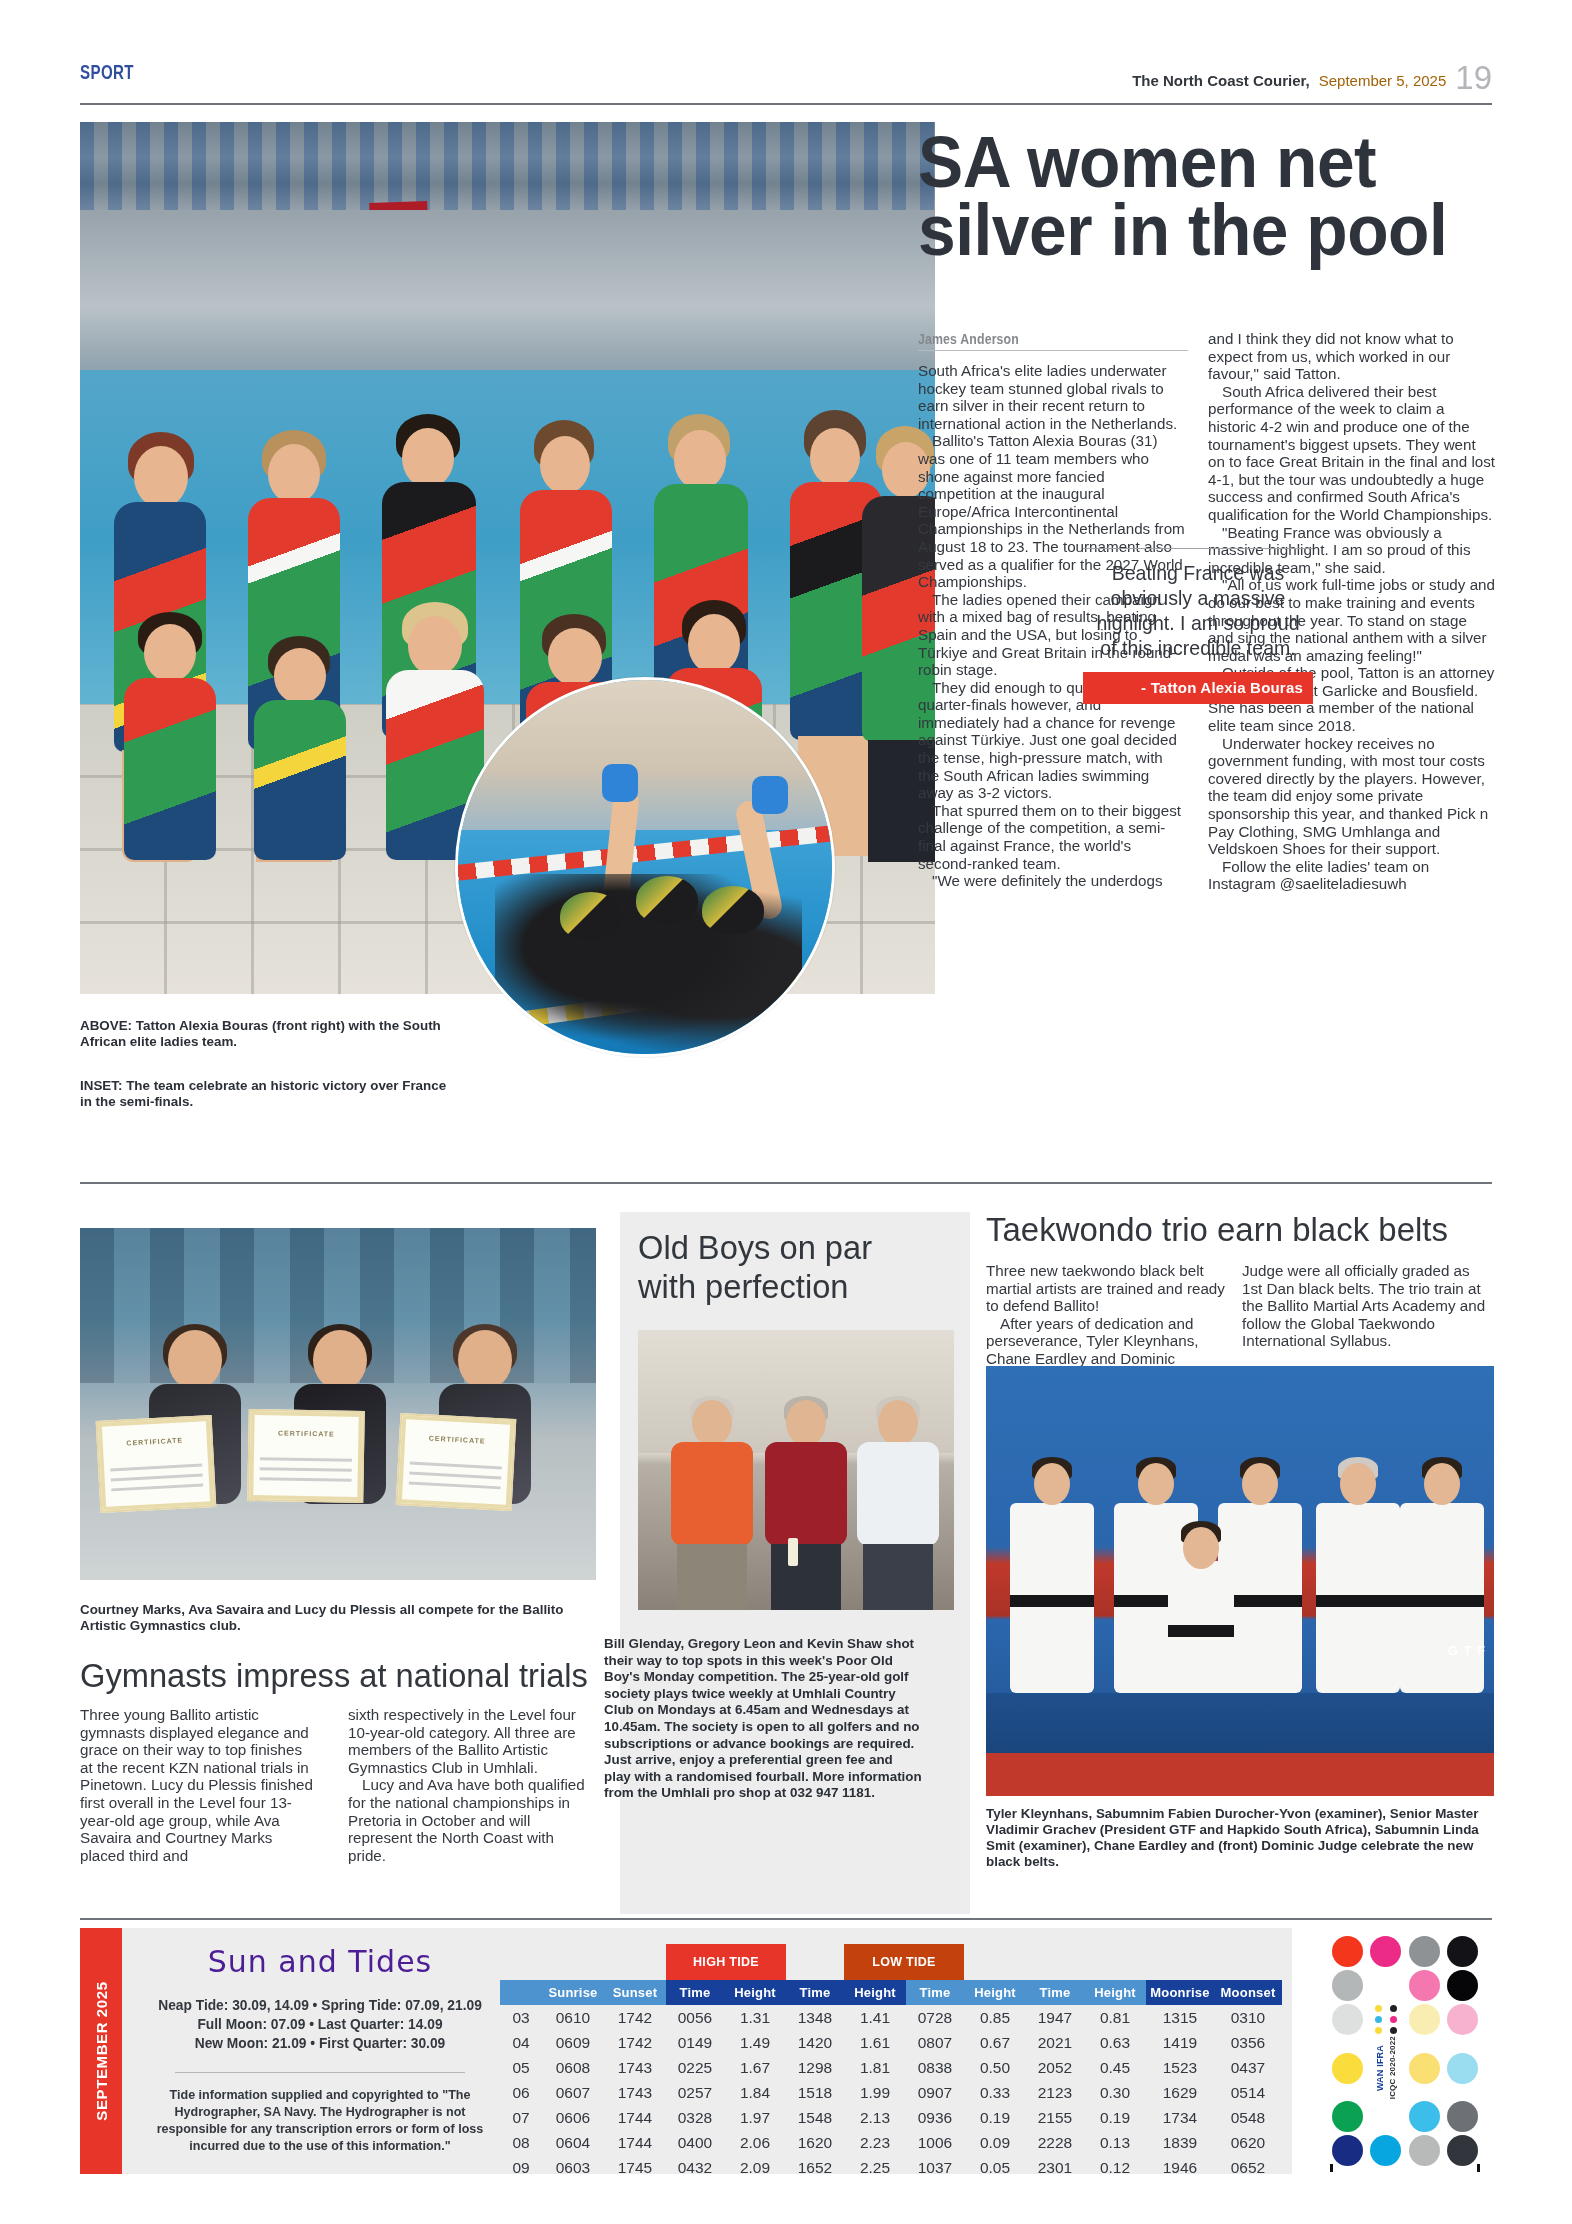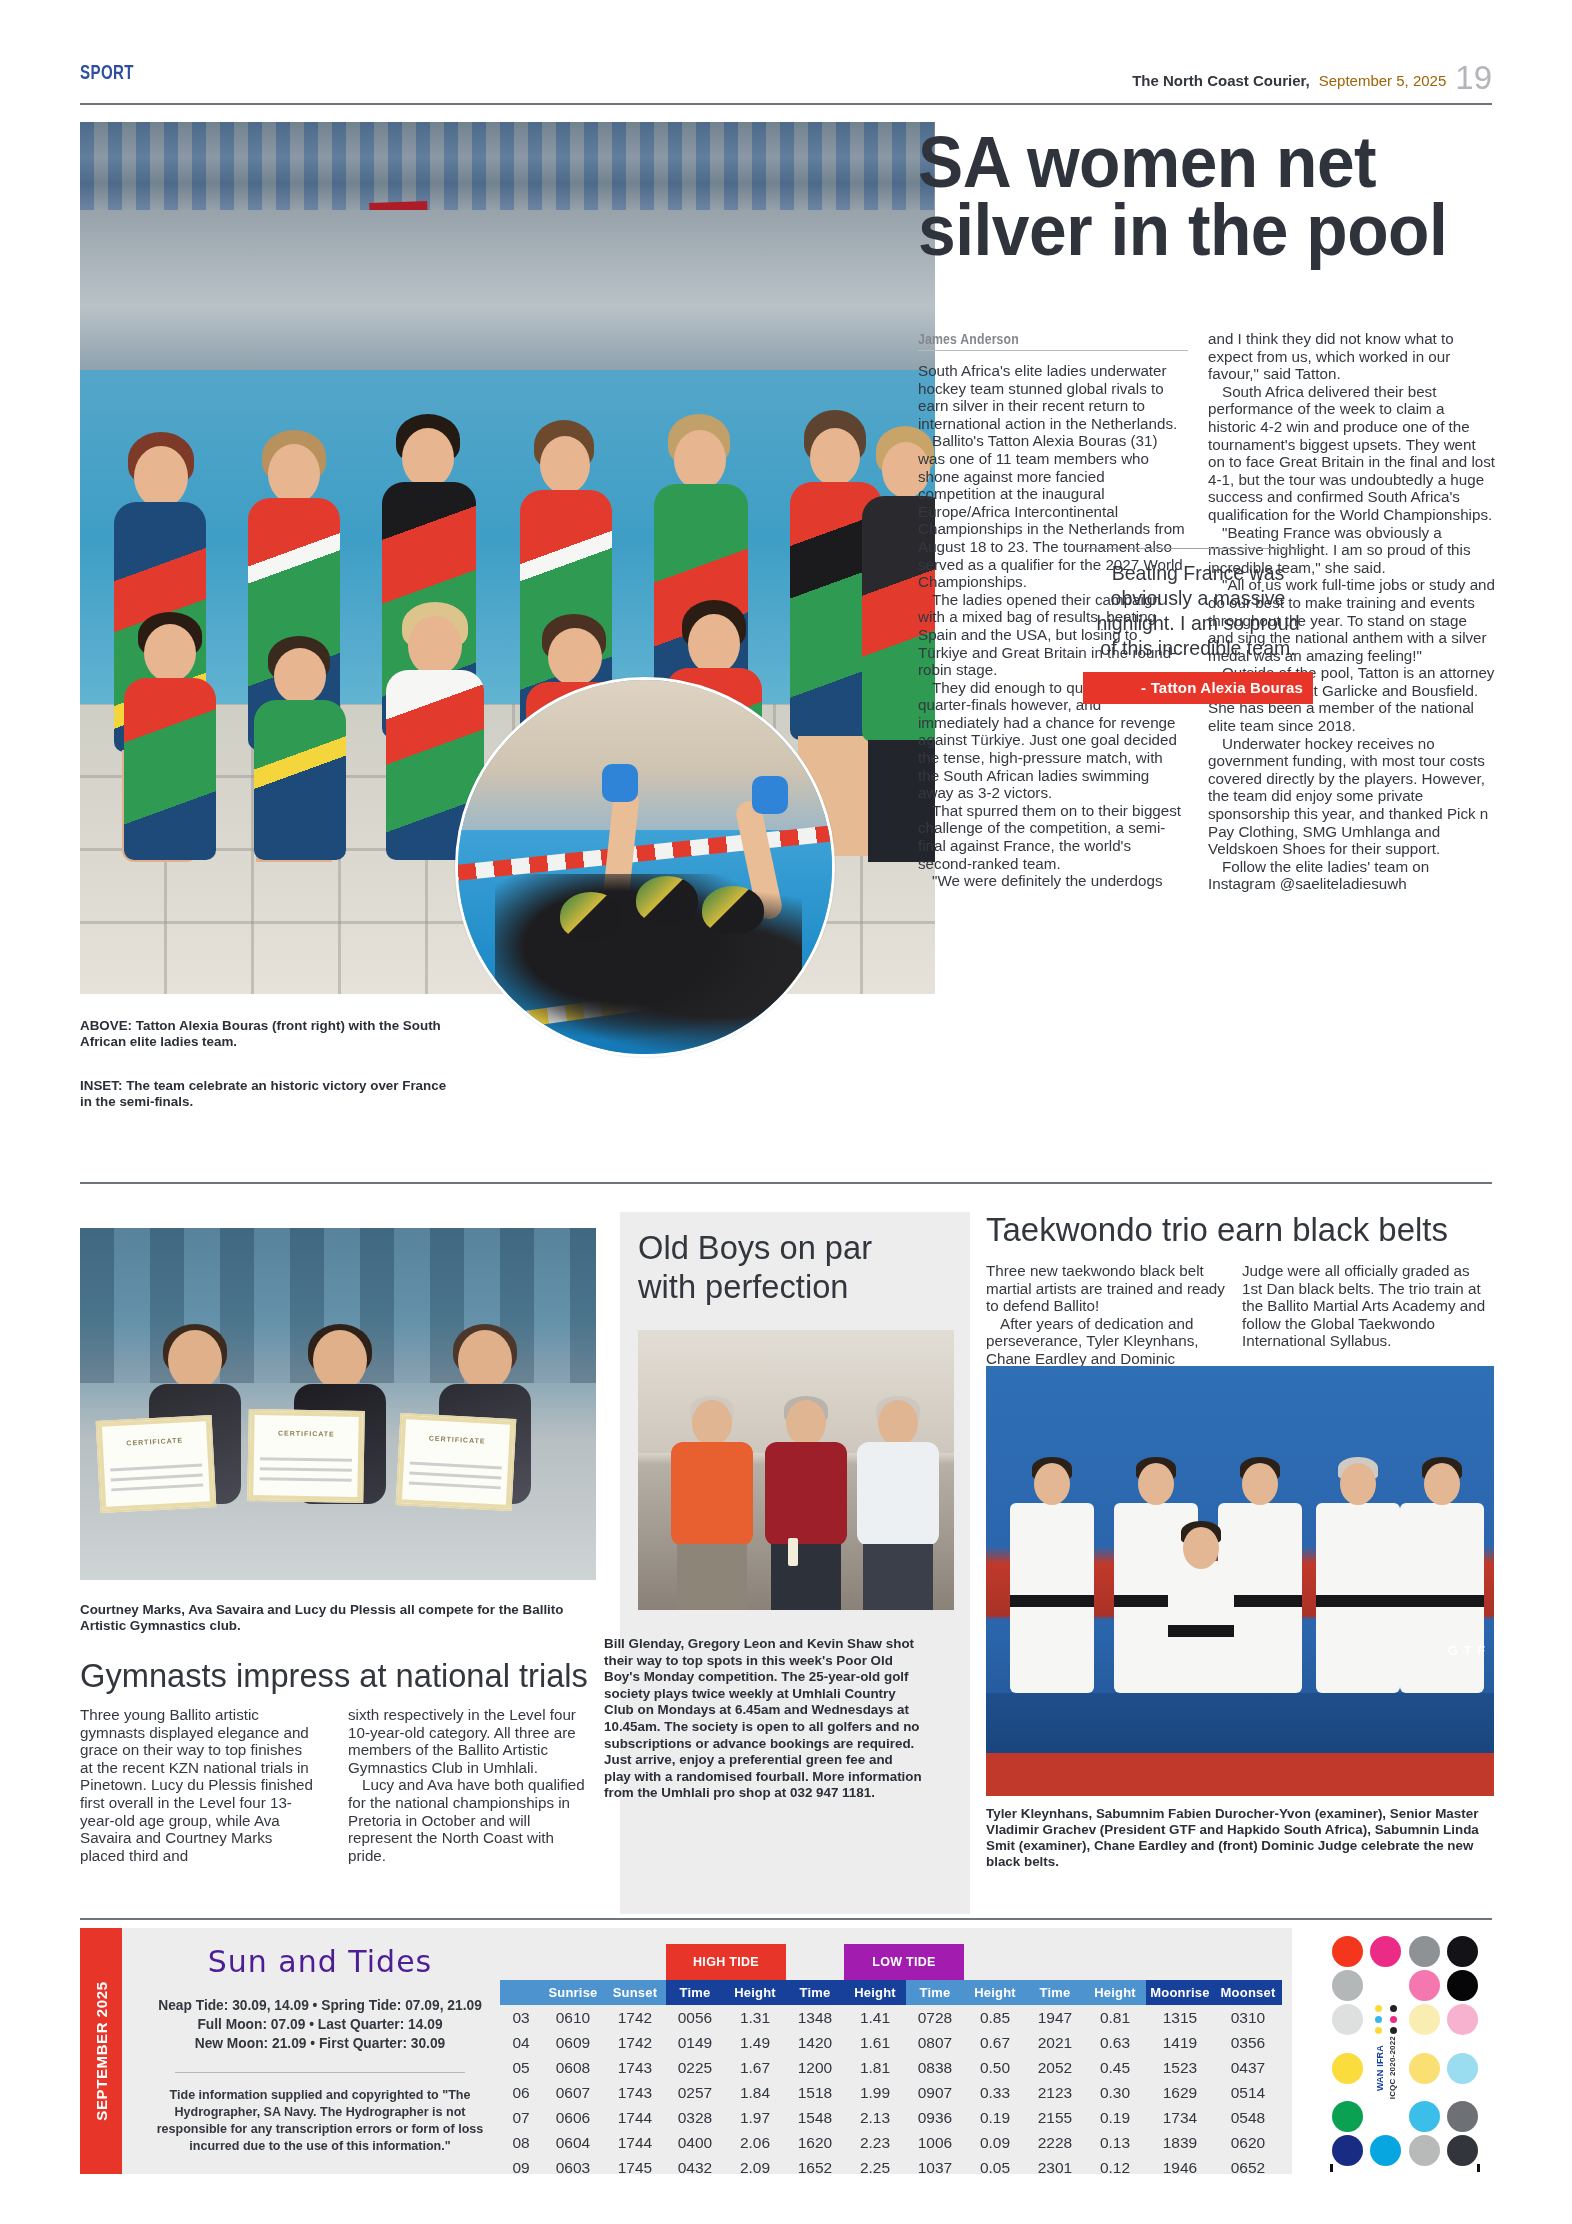--- a/index.html
+++ b/index.html
@@ -299,21 +299,21 @@
     position:absolute; left:500px; top:1944px; width:782px;
     border-collapse:collapse;
     font-family:"Liberation Sans Narrow","Liberation Sans",sans-serif;
     font-size:14.5px;
   }
   .tide-table td, .tide-table th { padding:0; }
   .tide-table .band-row th{
     height:36px; font-size:12.5px; color:#fff; font-weight:bold; letter-spacing:.3px;
   }
   .tide-table .band-high{ background:#e8352a; }
-  .tide-table .band-low{ background:#a21caf; }
+  .tide-table .band-low{ background:#c2410c; }
   .tide-table .hdr-row th{
     height:25px; color:#ffffff; font-weight:bold; font-size:13px; letter-spacing:.2px;
   }
   .tide-table .hdr-light{ background:#4d93cf; }
   .tide-table .hdr-dark{ background:#17409b; }
   .tide-table .data-row td{
     height:25px; text-align:center; color:#33373e; font-size:15.5px; font-weight:400;
   }
   .tide-table .data-row td.daycol{ font-weight:400; }
 
@@ -706,21 +706,21 @@
           <td>0.63</td>
           <td>1419</td>
           <td>0356</td>
         </tr>
         <tr class="data-row">
           <td class="daycol">05</td>
           <td>0608</td>
           <td>1743</td>
           <td>0225</td>
           <td>1.67</td>
-          <td>1200</td>
+          <td>1298</td>
           <td>1.81</td>
           <td>0838</td>
           <td>0.50</td>
           <td>2052</td>
           <td>0.45</td>
           <td>1523</td>
           <td>0437</td>
         </tr>
         <tr class="data-row">
           <td class="daycol">06</td>

